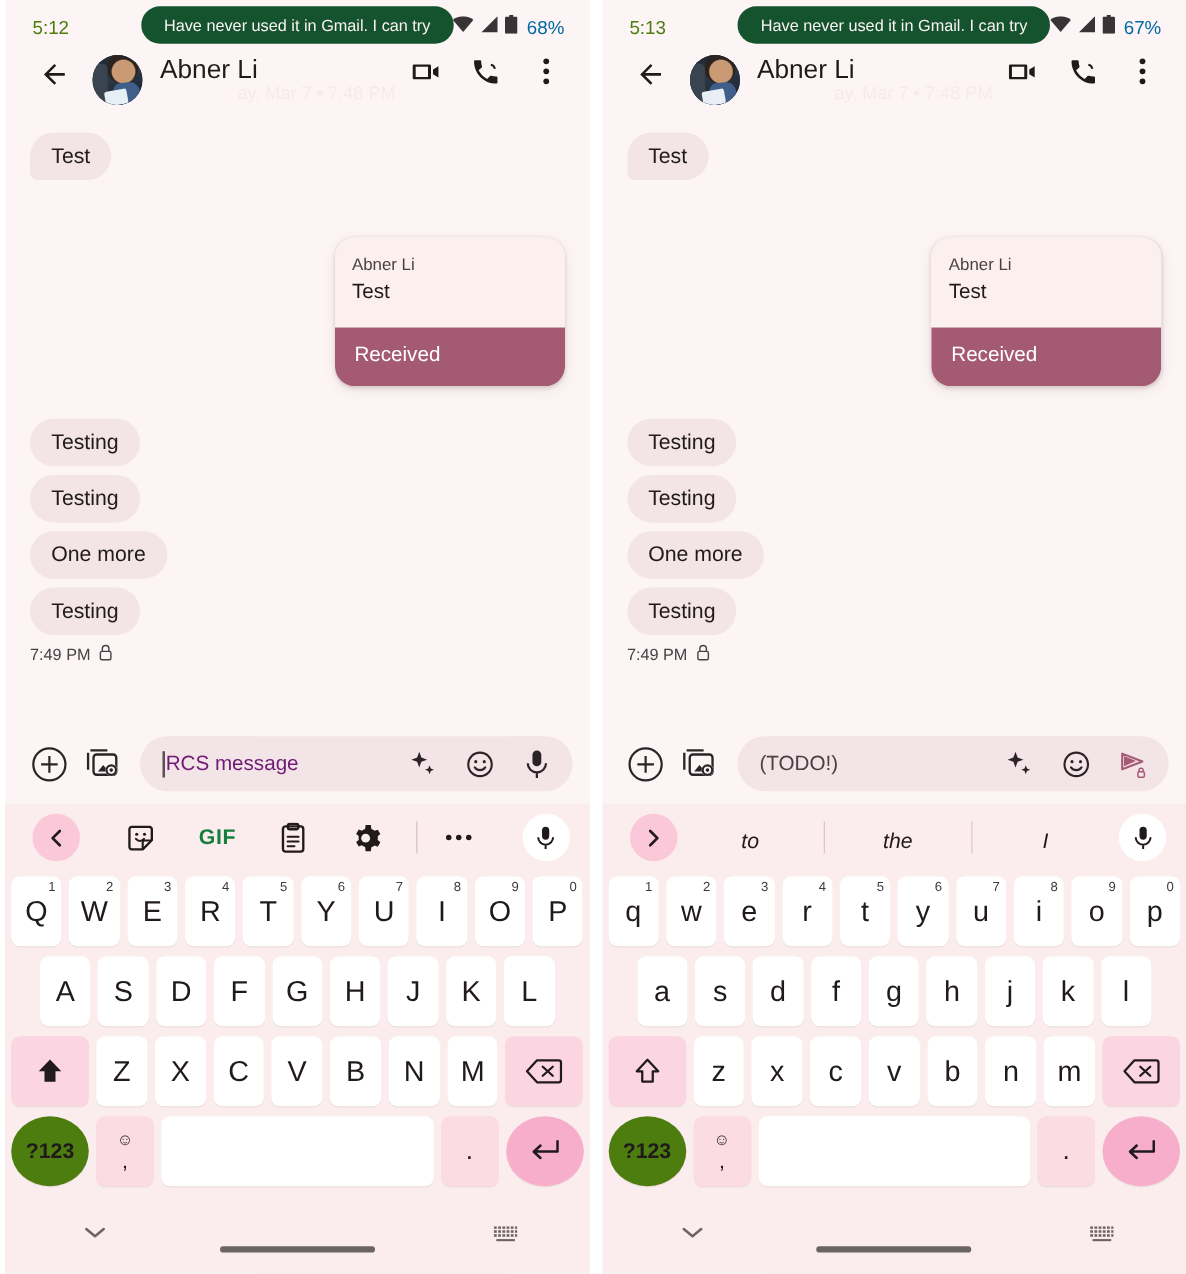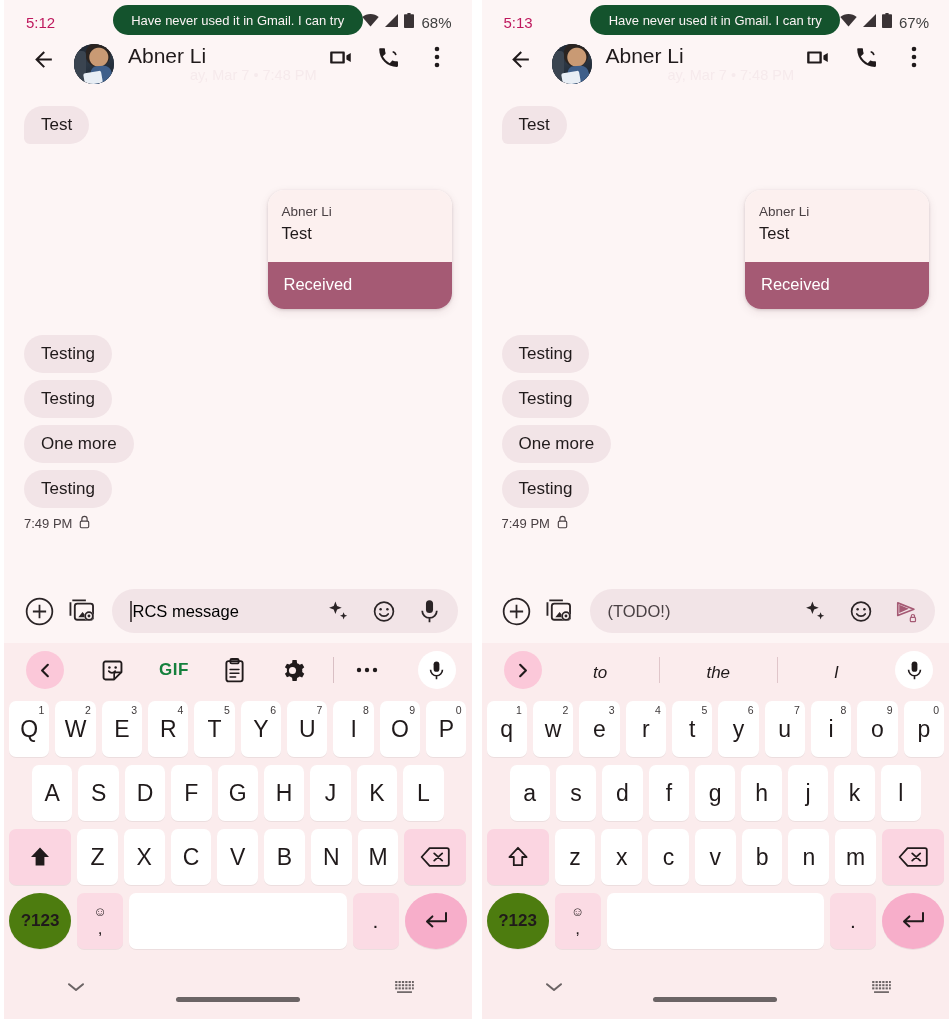--- a/index.html
+++ b/index.html
@@ -27,23 +27,23 @@
     position: relative;
   }
   .ghost-pill {
     position: absolute; left: 50%; transform: translateX(-50%);
     top: 5px; width: 250px; height: 30px;
     background: #14532d; border-radius: 16px;
     display: flex; align-items: center; justify-content: center;
     color: #fbf3f4; font-size: 13px; white-space: nowrap; overflow: hidden;
     pointer-events: none;
   }
-  .clock { font-size: 15px; color: #be185d; font-weight: 400; z-index:2; }
+  .clock { font-size: 15px; color: #4d7c0f; font-weight: 400; z-index:2; }
   .status-icons { display: flex; align-items: center; gap: 5px; z-index:2; }
-  .status-icons .battpct { font-size: 15px; color: #404040; margin-left: 2px; }
+  .status-icons .battpct { font-size: 15px; color: #0369a1; margin-left: 2px; }
 
   
   .appbar {
     height: 62px; flex: 0 0 62px;
     display: flex; align-items: flex-start;
     padding: 0 16px 0 24px; gap: 0;
     position: relative;
   }
   .back-btn { width: 30px; height: 30px; display:flex; align-items:center; justify-content:center; }
   .avatar {
@@ -109,21 +109,21 @@
     flex: 0 0 64px; height: 64px;
     display: flex; align-items: center; gap: 14px;
     padding: 0 14px 0 20px;
   }
   .composer .circ { width: 30px; height: 30px; display:flex; align-items:center; justify-content:center; }
   .inputpill {
     flex: 1 1 auto; height: 44px; background: #f2e4e7; border-radius: 22px;
     display: flex; align-items: center; padding: 0 16px 0 18px; gap: 0;
   }
   .inputpill .caret { width: 1.5px; height: 21px; background: #5b5052; margin-right: 1px; }
-  .inputpill .ph { font-size: 16.5px; color: #000000; flex: 1 1 auto; }
+  .inputpill .ph { font-size: 16.5px; color: #701a75; flex: 1 1 auto; }
   .inputpill .ph.value { color: #4a4144; }
   .pill-icons { display: flex; align-items: center; gap: 22px; }
   .pill-icons .ic { width: 24px; height: 24px; display:flex; align-items:center; justify-content:center; }
 
   
   .keyboard { flex: 0 0 auto; background: #fbeced; padding: 0 0 0 0; }
   .kbtoolbar {
     height: 54px; display: flex; align-items: center; padding: 0 16px 0 22px; gap: 0;
   }
   .kb-round {

